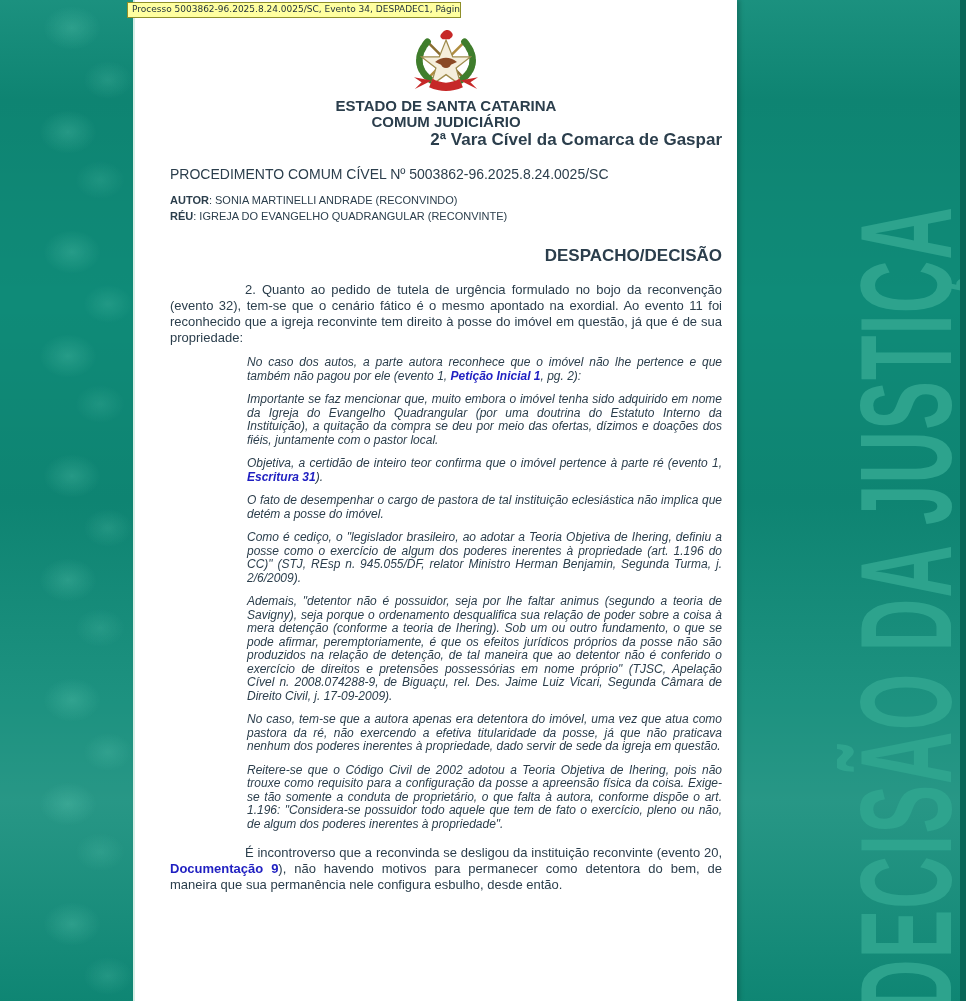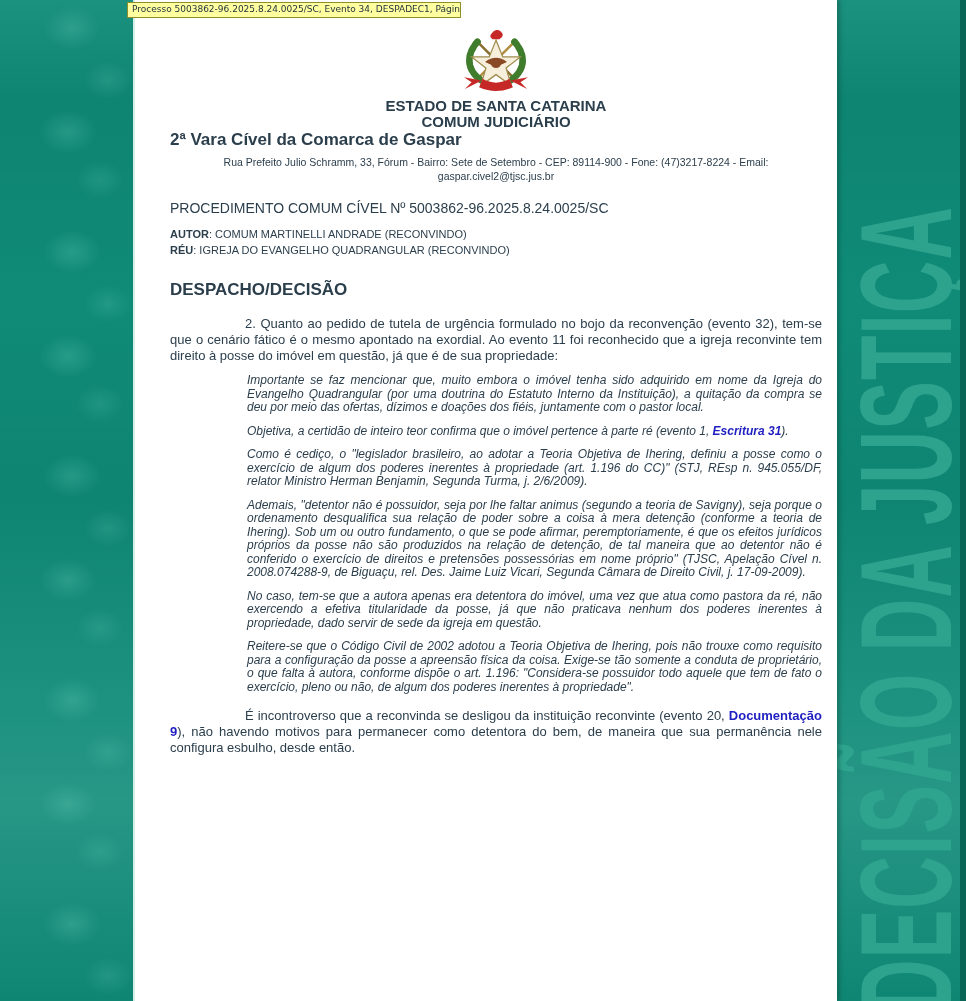--- a/index.html
+++ b/index.html
@@ -29,41 +29,41 @@
     transform:rotate(-90deg) scaleX(0.56);transform-origin:top left;
     white-space:nowrap;font-weight:bold;font-size:130px;line-height:118px;
     letter-spacing:2px;color:#2ea violet;
     color:#2ea violet;
   }
   .watermark-inner{color:#2fa democracy;}
   .watermark-inner{color:#2fa58f;opacity:0.95;font-family:"Liberation Sans",sans-serif;}
   .right-strip{position:absolute;right:0;top:0;width:6px;height:100%;background:#0a6557;}
   
   .page{
-    position:absolute;left:133px;top:0;width:704px;height:1001px;background:#ffffff;
+    position:absolute;left:133px;top:0;width:604px;height:1001px;background:#ffffff;
     border-left:2px solid #d6efe6;box-shadow:3px 0 4px rgba(0,40,30,0.25);
     box-sizing:border-box;color:#2b3e4c;
   }
   .content{padding:0 15px 0 35px;}
   
   .process-bar{
     position:absolute;left:127px;top:2px;width:334px;height:16px;box-sizing:border-box;
     background:#ffffa0;border:1px solid #8f8f2a;
     font-family:"DejaVu Sans",sans-serif;font-size:9px;line-height:13px;
     color:#1c2e3a;padding:0 4px;white-space:nowrap;overflow:hidden;
   }
   .seal{display:block;margin:30px auto 4px;}
   .court-line1,.court-line2{font-size:15px;font-weight:bold;line-height:16px;text-align:center;}
-  .court-line3{font-size:17px;font-weight:bold;line-height:19px;text-align:left;}
+  .court-line3{font-size:17px;font-weight:bold;line-height:19px;text-align:right;}
   .address{font-size:10.5px;line-height:14px;text-align:center;margin-top:6px;}
   .case-title{font-size:14px;font-weight:normal;margin-top:17px;line-height:17px;}
   .parties{margin-top:9px;}
   .party{font-size:11px;line-height:16px;}
   .party .label{font-weight:bold;}
-  .decision-title{text-align:left;font-size:17px;font-weight:bold;margin-top:22px;line-height:20px;}
+  .decision-title{text-align:right;font-size:17px;font-weight:bold;margin-top:22px;line-height:20px;}
   .body-para{font-size:13px;line-height:16px;text-align:justify;text-indent:75px;margin:16px 0 0 0;}
   .quote{font-size:12px;font-style:italic;line-height:13.5px;text-align:justify;margin:10px 0 0 77px;}
   .doc-link{color:#1f1fc1;font-weight:bold;cursor:pointer;}
   .final-para{margin-top:14px;}
 </style>
 </head>
 <body>
 
 <div class="chain"></div>
 
@@ -86,42 +86,40 @@
       <path d="M45 4 Q50 -3 56 2 Q61 7 54 11 L46 11 Q41 8 45 4" fill="#c62828"></path>
       <path d="M34 58 Q50 67 66 58 L70 68 Q50 77 30 68 Z" fill="#c62828"></path>
       <path d="M33 60 L13 70 L21 62 L12 56 Z" fill="#c62828"></path>
       <path d="M67 60 L87 70 L79 62 L88 56 Z" fill="#c62828"></path>
     </svg>
 
     <div class="court-line1">ESTADO DE SANTA CATARINA</div>
     <div class="court-line2">COMUM JUDICIÁRIO</div>
     <div class="court-line3">2ª Vara Cível da Comarca de Gaspar</div>
 
-    <div class="address">
-      <span>Rua Prefeito Julio Schramm, 33, Fórum - Bairro: Sete de Setembro - CEP: 89114-900 - Fone: (47)3217-8224 - Email:</span><br>
-      <span>gaspar.civel2@tjsc.jus.br</span>
-    </div>
 
     <div class="case-title">PROCEDIMENTO COMUM CÍVEL Nº 5003862-96.2025.8.24.0025/SC</div>
 
     <div class="parties">
       <div class="party">
-        <span class="label">AUTOR</span><span>: COMUM MARTINELLI ANDRADE (RECONVINDO)</span>
+        <span class="label">AUTOR</span><span>: SONIA MARTINELLI ANDRADE (RECONVINDO)</span>
       </div>
       <div class="party">
-        <span class="label">RÉU</span><span>: IGREJA DO EVANGELHO QUADRANGULAR (RECONVINDO)</span>
+        <span class="label">RÉU</span><span>: IGREJA DO EVANGELHO QUADRANGULAR (RECONVINTE)</span>
       </div>
     </div>
 
     <div class="decision-title">DESPACHO/DECISÃO</div>
 
     <p class="body-para">2. Quanto ao pedido de tutela de urgência formulado no bojo da reconvenção (evento 32), tem-se que o cenário fático é o mesmo apontado na exordial. Ao evento 11 foi reconhecido que a igreja reconvinte tem direito à posse do imóvel em questão, já que é de sua propriedade:</p>
 
+    <p class="quote"><span>No caso dos autos, a parte autora reconhece que o imóvel não lhe pertence e que também não pagou por ele (evento 1, </span><span class="doc-link">Petição Inicial 1</span><span>, pg. 2):</span></p>
     <p class="quote"><span>Importante se faz mencionar que, muito embora o imóvel tenha sido adquirido em nome da Igreja do Evangelho Quadrangular (por uma doutrina do Estatuto Interno da Instituição), a quitação da compra se deu por meio das ofertas, dízimos e doações dos fiéis, juntamente com o pastor local.</span></p>
     <p class="quote"><span>Objetiva, a certidão de inteiro teor confirma que o imóvel pertence à parte ré (evento 1, </span><span class="doc-link">Escritura 31</span><span>).</span></p>
+    <p class="quote"><span>O fato de desempenhar o cargo de pastora de tal instituição eclesiástica não implica que detém a posse do imóvel.</span></p>
     <p class="quote"><span>Como é cediço, o "legislador brasileiro, ao adotar a Teoria Objetiva de Ihering, definiu a posse como o exercício de algum dos poderes inerentes à propriedade (art. 1.196 do CC)" (STJ, REsp n. 945.055/DF, relator Ministro Herman Benjamin, Segunda Turma, j. 2/6/2009).</span></p>
     <p class="quote"><span>Ademais, "detentor não é possuidor, seja por lhe faltar animus (segundo a teoria de Savigny), seja porque o ordenamento desqualifica sua relação de poder sobre a coisa à mera detenção (conforme a teoria de Ihering). Sob um ou outro fundamento, o que se pode afirmar, peremptoriamente, é que os efeitos jurídicos próprios da posse não são produzidos na relação de detenção, de tal maneira que ao detentor não é conferido o exercício de direitos e pretensões possessórias em nome próprio" (TJSC, Apelação Cível n. 2008.074288-9, de Biguaçu, rel. Des. Jaime Luiz Vicari, Segunda Câmara de Direito Civil, j. 17-09-2009).</span></p>
     <p class="quote"><span>No caso, tem-se que a autora apenas era detentora do imóvel, uma vez que atua como pastora da ré, não exercendo a efetiva titularidade da posse, já que não praticava nenhum dos poderes inerentes à propriedade, dado servir de sede da igreja em questão.</span></p>
     <p class="quote"><span>Reitere-se que o Código Civil de 2002 adotou a Teoria Objetiva de Ihering, pois não trouxe como requisito para a configuração da posse a apreensão física da coisa. Exige-se tão somente a conduta de proprietário, o que falta à autora, conforme dispõe o art. 1.196: "Considera-se possuidor todo aquele que tem de fato o exercício, pleno ou não, de algum dos poderes inerentes à propriedade".</span></p>
 
     <p class="body-para final-para"><span>É incontroverso que a reconvinda se desligou da instituição reconvinte (evento 20, </span><span class="doc-link">Documentação 9</span><span>), não havendo motivos para permanecer como detentora do bem, de maneira que sua permanência nele configura esbulho, desde então.</span></p>
 
   </div>
 </div>
 

